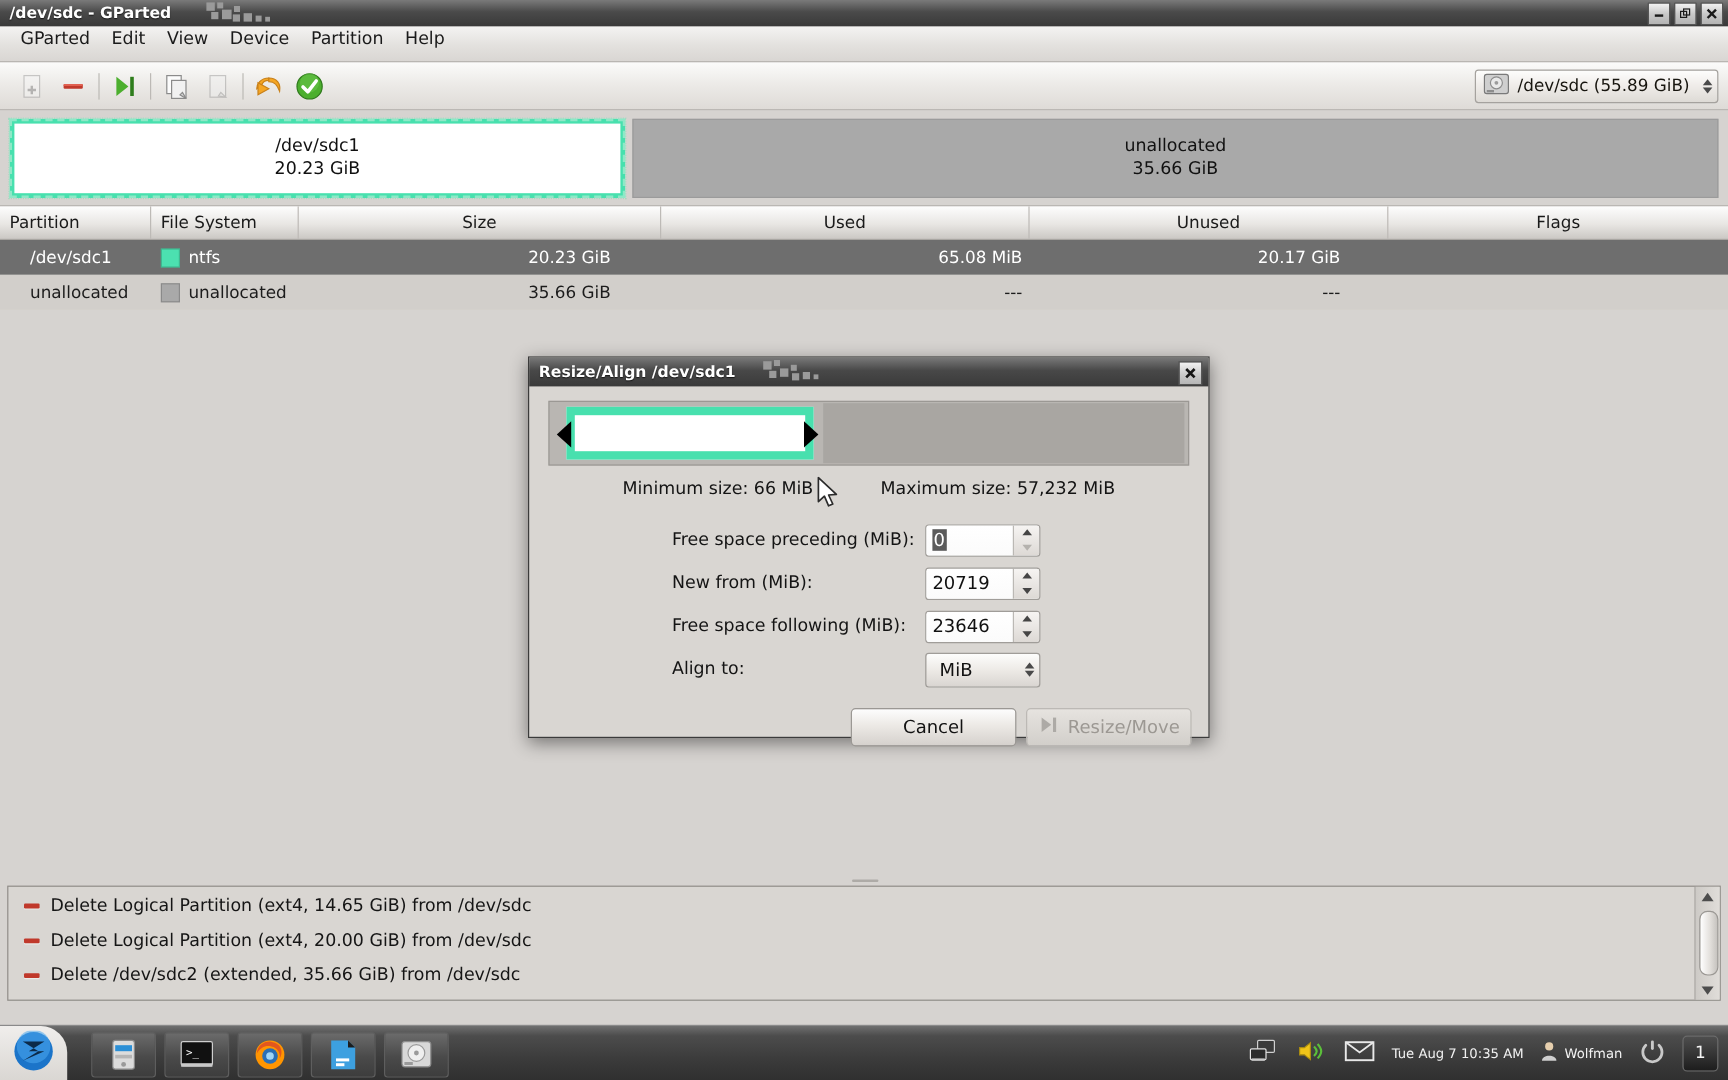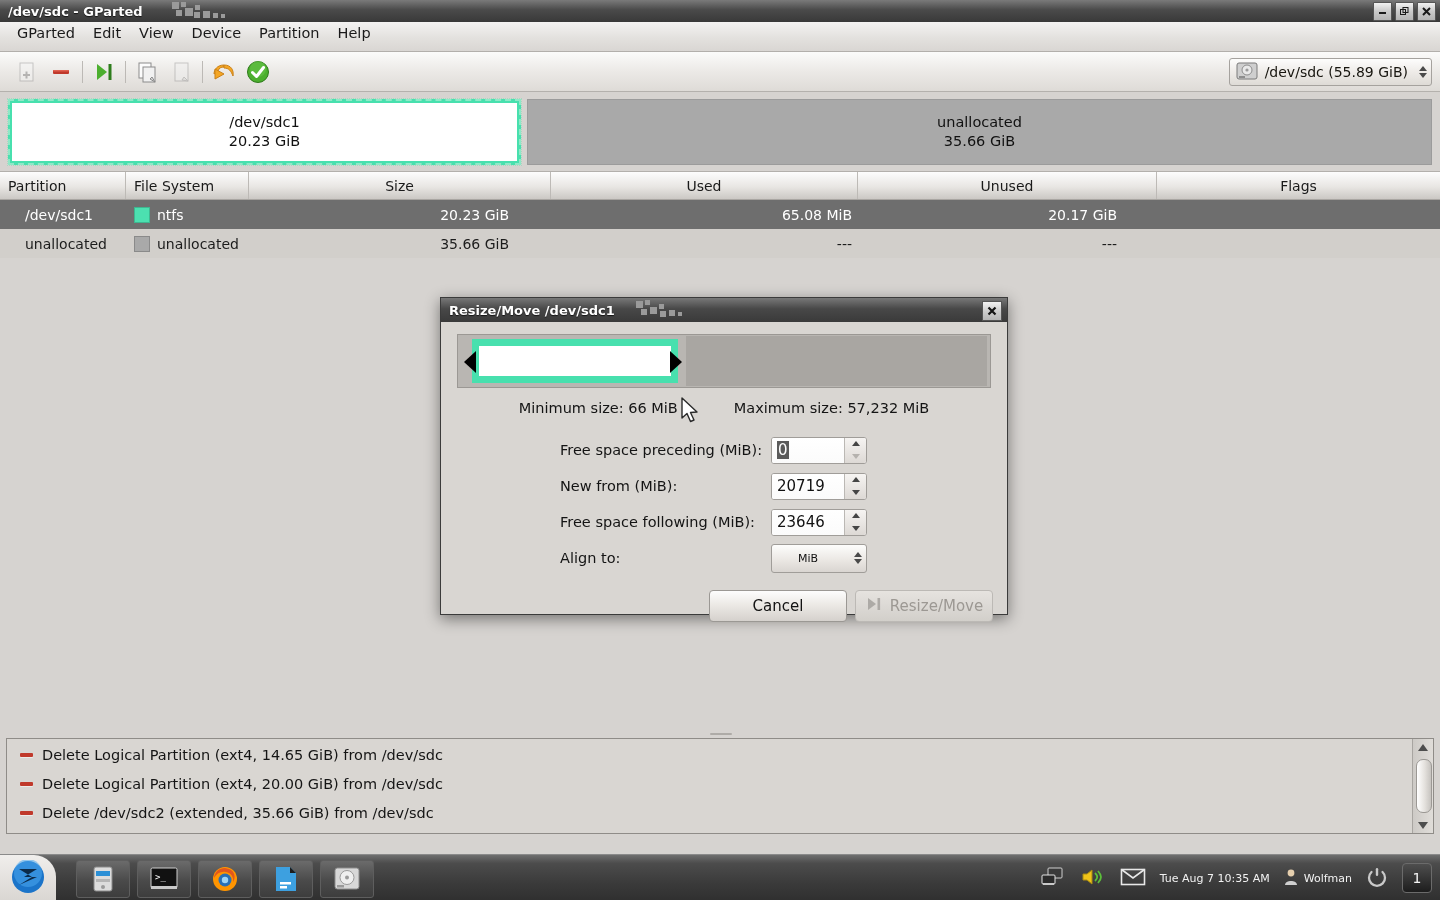--- a/index.html
+++ b/index.html
@@ -196,23 +196,23 @@
   .spin-btns{
     width:21px;display:flex;flex-direction:column;align-items:center;justify-content:space-around;
     background:linear-gradient(180deg,#f6f4f2,#ddd9d5);border-left:1px solid #bbb8b4;
   }
   .spin-btns .ar{width:0;height:0;border-left:4px solid transparent;border-right:4px solid transparent;}
   .spin-btns .up{border-bottom:5px solid #454545;}
   .spin-btns .dn{border-top:5px solid #454545;}
   .spin-btns .dn.off{border-top-color:#b5b2ae;}
   .combobox{
     width:96px;height:29px;display:flex;align-items:center;justify-content:space-between;
-    padding:0 4px 0 26px;box-sizing:border-box;
+    padding:0 4px 0 11px;box-sizing:border-box;
     background:linear-gradient(180deg,#fdfdfc 0%,#edeae6 50%,#d9d5d1 100%);
-    border:1px solid #a09d99;border-radius:3px;font-size:11px;color:#111;
+    border:1px solid #a09d99;border-radius:3px;font-size:15px;color:#111;
   }
   .dlg-buttons{display:flex;justify-content:flex-end;gap:8px;margin-top:14px;padding-right:2px;}
   .btn{
     height:32px;min-width:138px;display:flex;align-items:center;justify-content:center;gap:7px;
     background:linear-gradient(180deg,#fdfdfd 0%,#ebe8e4 48%,#d5d1cd 100%);
     border:1px solid #9b9894;border-radius:4px;font-size:15px;color:#121212;
     box-sizing:border-box;
   }
   .btn.disabled{color:#9c9893;background:linear-gradient(180deg,#e6e3df 0%,#dcd9d5 50%,#d2cfca 100%);border-color:#bcb9b5;}
   .cursor-arrow{position:absolute;left:222px;top:62px;pointer-events:none;}
@@ -434,21 +434,21 @@
         </div>
     </div>
   </div>
 
   <div class="statusbar">
     <span>4 operations pending</span>
   </div>
 
   <div class="dialog">
     <div class="dlg-titlebar">
-      <span class="dlg-title">Resize/Move /dev/sdc1</span>
+      <span class="dlg-title">Resize/Align /dev/sdc1</span>
       <span class="dlg-deco">
         <i style="left:0px;top:1px;width:7px;height:7px;"></i>
         <i style="left:9px;top:0px;width:5px;height:5px;"></i>
         <i style="left:5px;top:9px;width:6px;height:6px;"></i>
         <i style="left:14px;top:7px;width:7px;height:7px;"></i>
         <i style="left:23px;top:4px;width:5px;height:5px;"></i>
         <i style="left:24px;top:11px;width:6px;height:6px;"></i>
         <i style="left:33px;top:10px;width:6px;height:6px;"></i>
         <i style="left:42px;top:12px;width:4px;height:4px;"></i>
       </span>

